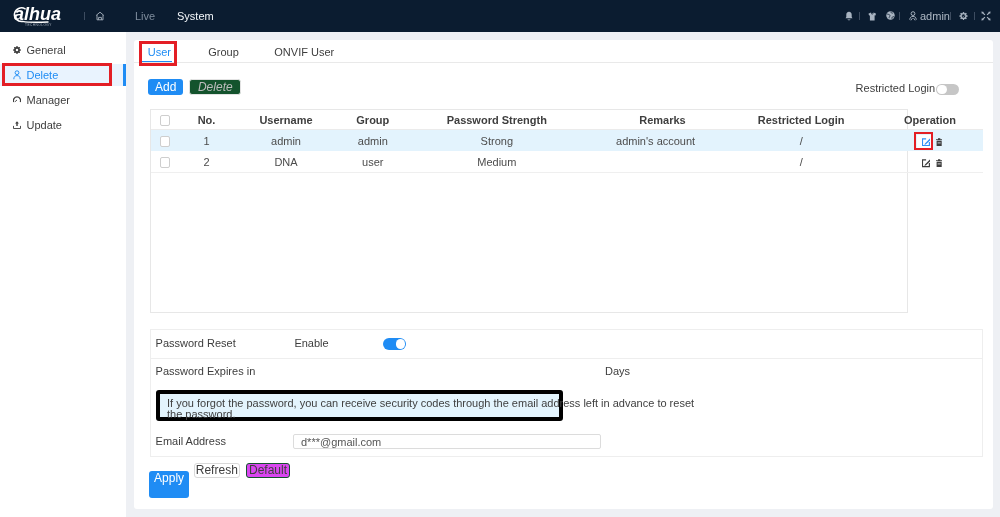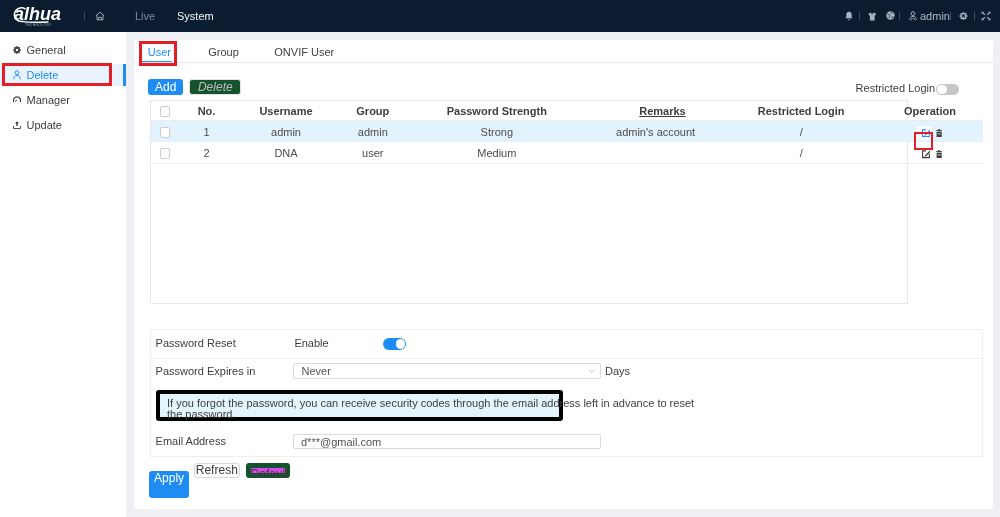--- a/index.html
+++ b/index.html
@@ -115,28 +115,28 @@
   <div class="redbox" style="left:4.5px;top:1.4px;width:38.5px;height:24.2px;"></div>
 
   <div class="btn" style="left:14.4px;top:39.2px;width:34.8px;height:16.3px;background:#1f8cf4;color:#fff;line-height:16.5px;">Add</div>
   <div class="btn" style="left:55.3px;top:39.2px;width:52px;height:16.3px;background:#14532d;border:1px solid #e3e3e3;color:#bcbcbc;line-height:14.5px;font-style:italic;">Delete</div>
 
   <div class="txt" style="left:721.6px;top:43.2px;color:#3d3d3d;">Restricted Login</div>
   <div class="abs" style="left:802px;top:43.5px;width:23px;height:11.5px;border-radius:6px;background:#c6c6c6;">
     <div class="abs" style="left:1px;top:1px;width:9.5px;height:9.5px;border-radius:50%;background:#fff;"></div>
   </div>
 
-  <div class="abs" style="left:15.5px;top:60px;width:758px;height:204px;border:1px solid #e7e7e7;background:#fff;">
+  <div class="abs" style="left:15.5px;top:69px;width:758px;height:204px;border:1px solid #e7e7e7;background:#fff;">
     <div class="abs" style="left:0;top:0;width:832px;height:20.4px;border-bottom:1px solid #ebebeb;"></div>
     <div class="abs" style="left:9px;top:5.2px;width:10.5px;height:10.5px;border:1px solid #cecece;border-radius:2px;background:#fff;"></div>
     <div class="txt bold ctr" style="left:56px;top:4.7px;">No.</div>
     <div class="txt bold ctr" style="left:135.5px;top:4.7px;">Username</div>
     <div class="txt bold ctr" style="left:222.3px;top:4.7px;">Group</div>
     <div class="txt bold ctr" style="left:346.3px;top:4.7px;">Password Strength</div>
-    <div class="txt bold ctr" style="left:512px;top:4.7px;text-decoration:underline;">Remarks</div>
+    <div class="txt bold ctr" style="left:512px;top:4.7px;">Remarks</div>
     <div class="txt bold ctr" style="left:650.7px;top:4.7px;">Restricted Login</div>
     <div class="txt bold ctr" style="left:779.5px;top:4.7px;">Operation</div>
 
     <div class="abs" style="left:0;top:20.4px;width:832px;height:21.1px;background:#e3f3fd;"></div>
     <div class="abs" style="left:9px;top:26.1px;width:10.5px;height:10.5px;border:1px solid #cecece;border-radius:2px;background:#fff;"></div>
     <div class="txt ctr" style="left:56px;top:25.8px;">1</div>
     <div class="txt ctr" style="left:135.5px;top:25.8px;">admin</div>
     <div class="txt ctr" style="left:222.3px;top:25.8px;">admin</div>
     <div class="txt ctr" style="left:346.3px;top:25.8px;">Strong</div>
     <div class="txt ctr" style="left:505.1px;top:25.8px;">admin's account</div>
@@ -172,33 +172,27 @@
   <div class="redbox" style="left:779.7px;top:91.8px;width:19.1px;height:18.2px;border-width:2.5px;"></div>
 
   <div class="abs" style="left:16px;top:289px;width:833px;height:128px;border:1px solid #eeeeee;">
     <div class="abs" style="left:0;top:27.7px;width:831px;height:1px;background:#eeeeee;"></div>
     <div class="txt" style="left:4.6px;top:8px;color:#3d3d3d;">Password Reset</div>
     <div class="txt" style="left:143.4px;top:8px;color:#3d3d3d;">Enable</div>
     <div class="abs" style="left:232px;top:8px;width:23px;height:11.5px;border-radius:6px;background:#1f8cf4;">
       <div class="abs" style="left:12.5px;top:1px;width:9.5px;height:9.5px;border-radius:50%;background:#fff;"></div>
     </div>
     <div class="txt" style="left:4.6px;top:36.4px;color:#3d3d3d;">Password Expires in</div>
-    <div class="abs" style="left:142px;top:33px;width:308px;height:15.5px;border:1px solid #dcdcdc;border-radius:2px;background:#fff;">
-      <div class="txt" style="left:7.5px;top:2.3px;color:#555;">Never</div>
-      <svg class="abs" style="left:294px;top:5.2px;" width="7" height="5" viewBox="0 0 7 5">
-          <path d="M0.8 0.8 L3.5 3.8 L6.2 0.8" fill="none" stroke="#c3c3c3" stroke-width="0.9"></path>
-        </svg>
-    </div>
     <div class="txt" style="left:454px;top:36.4px;color:#3d3d3d;">Days</div>
     <div class="abs" style="left:4.5px;top:60px;width:407px;height:31.3px;background:#e3f4fd;border:4px solid #000000;border-radius:3px;">
       <div class="txt" style="left:7.5px;top:3.8px;color:#404040;">If you forgot the password, you can receive security codes through the email address left in advance to reset</div>
       <div class="txt" style="left:7.5px;top:15.3px;color:#404040;">the password.</div>
     </div>
     <div class="txt" style="left:4.6px;top:106px;color:#3d3d3d;">Email Address</div>
     <div class="abs" style="left:142px;top:103.5px;width:308px;height:15px;border:1px solid #dcdcdc;border-radius:2px;background:#fff;">
       <div class="txt" style="left:7px;top:2.2px;color:#555;">d***@gmail.com</div>
     </div>
   </div>
 
   <div class="btn" style="left:15px;top:431px;width:40.2px;height:27px;background:#1f8cf4;color:#fff;line-height:15.4px;">Apply</div>
   <div class="btn" style="left:59.5px;top:422.7px;width:46.6px;height:15.4px;background:#fff;border:1px solid #d9d9d9;color:#3d3d3d;line-height:13.4px;">Refresh</div>
-  <div class="btn" style="left:111.6px;top:422.7px;width:44.9px;height:15.4px;background:#d946ef;border:5px solid #14532d;color:#3d3d3d;line-height:13.4px;">Default</div>
+  <div class="btn" style="left:111.6px;top:422.7px;width:44.9px;height:15.4px;background:#d946ef;border:1px solid #14532d;color:#3d3d3d;line-height:13.4px;">Default</div>
 </div>
 
 </body></html>

